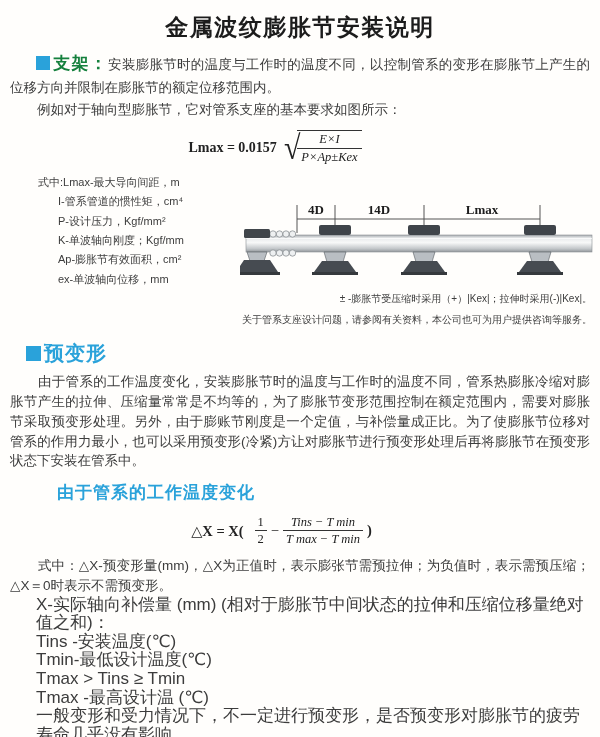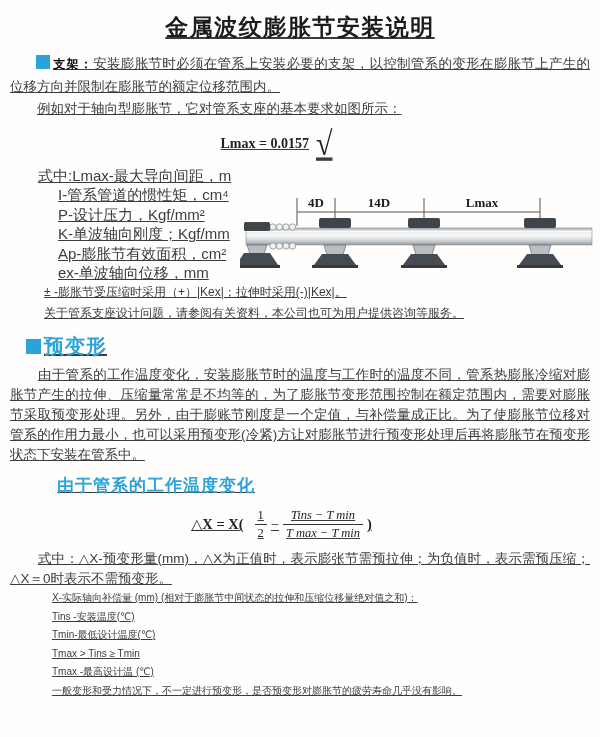--- a/index.html
+++ b/index.html
@@ -1,75 +1,78 @@
 <!DOCTYPE html>
 <html><head>
 <meta charset="utf-8">
 <style>
   html,body{margin:0;padding:0;background:#fffefc;}
   .page{
     position:relative;width:600px;height:737px;overflow:hidden;
     background:#fffefc;color:#3c3c3c;
     font-family:"Liberation Sans","DejaVu Sans",sans-serif;
-    text-decoration:underline;
   }
   .page-title{
     margin:12px 0 10px;text-align:center;
     font-size:23px;font-weight:bold;letter-spacing:1.5px;color:#1c1c1c;
   }
   .p{font-size:13.5px;line-height:22.5px;margin:0 10px;text-align:justify;color:#3c3c3c;}
   .para-support{text-indent:26px;}
   .para-example{text-indent:27px;line-height:22px;}
   .sq{display:inline-block;width:14px;height:14px;background:#2aa2da;margin-right:3px;vertical-align:-1px;}
-  .sec-label{font-size:12px;font-weight:bold;color:#000000;letter-spacing:1px;}
+  .sec-label{font-size:17px;font-weight:bold;color:#15803d;letter-spacing:1px;}
   
   .formula{display:flex;justify-content:center;align-items:center;
     font-family:"Liberation Serif","DejaVu Serif",serif;color:#222;}
   .formula-lmax{margin:9px 0 7px;font-size:14px;transform:translateX(-25px);}
   .f-prefix{font-weight:bold;margin-right:7px;}
   .rad-sign{font-size:30px;font-weight:normal;line-height:1;margin-right:-3px;transform:scaleY(1.12);}
   .rad-body{display:inline-flex;flex-direction:column;border-top:1.5px solid #333;
     text-align:center;font-style:italic;font-size:12.5px;line-height:1.35;}
   .rad-body .num{border-bottom:1px solid #333;padding:0 10px;}
   .rad-body .den{padding:0 4px;}
   .frac{display:inline-flex;flex-direction:column;text-align:center;
     font-size:12.5px;line-height:1.3;margin:0 4px;vertical-align:middle;}
   .frac .fn{border-bottom:1px solid #333;padding:0 3px;}
   .frac .fd{padding:0 3px;}
   .frac.ital{font-style:italic;}
   .formula-axial{margin:10px 0 8px;font-size:14.5px;transform:translateX(-15px);}
   
   .defs{position:relative;margin-top:4px;}
-  .def-line{font-size:15px;line-height:19.4px;margin-left:58px;}
+  .def-line{font-size:11px;line-height:19.4px;margin-left:58px;}
   .def-first{margin-left:38px;}
-  .note-line{font-size:12px;line-height:20.5px;margin-left:44px;margin-right:8px;}
+  .note-line{font-size:10px;line-height:20.5px;margin-left:44px;margin-right:8px;text-align:right;}
   .diagram{position:absolute;top:24px;right:2px;width:358px;height:102px;}
   
   .h2{margin:10px 0 5px 26px;font-size:20px;font-weight:bold;color:#2aa2da;letter-spacing:1px;}
   .h2 .sq{width:15px;height:15px;vertical-align:-1px;}
   .h3{font-size:17px;font-weight:bold;color:#2aa2da;letter-spacing:1px;margin:10px 0 4px;}
   .h3-axial{margin-left:57px;}
   .para-predeform{text-indent:28px;line-height:19.8px;}
   .para-explain{text-indent:28px;line-height:20px;margin-top:2px;}
-  .ind-line{font-size:10px;line-height:18.6px;margin-left:52px;margin-right:8px;}
+  .ind-line{font-size:17px;line-height:18.6px;margin-left:36px;margin-right:8px;}
 </style>
 </head>
 <body>
 
 <div class="page">
 
   <h1 class="page-title">金属波纹膨胀节安装说明</h1>
 
-  <p class="p para-support"><span class="sq"></span><span class="sec-label">支架：</span><span>安装膨胀节时必须在管系上安装必要的支架，以控制管系的变形在膨胀节上产生的位移方向并限制在膨胀节的额定位移范围内。</span></p>
+  <p class="p para-support"><span class="sq"></span><span class="sec-label">支架：</span><span>安装膨胀节时的温度与工作时的温度不同，以控制管系的变形在膨胀节上产生的位移方向并限制在膨胀节的额定位移范围内。</span></p>
 
   <p class="p para-example">例如对于轴向型膨胀节，它对管系支座的基本要求如图所示：</p>
 
   <div class="formula formula-lmax">
     <span class="f-prefix">Lmax = 0.0157</span>
     <span class="rad-sign">√</span>
+    <span class="rad-body">
+      <span class="num">E×I</span>
+      <span class="den">P×Ap±Kex</span>
+    </span>
   </div>
 
   <div class="defs">
     <div class="def-line def-first">式中:Lmax-最大导向间距，m</div>
     <div class="def-line">I-管系管道的惯性矩，cm⁴</div>
     <div class="def-line">P-设计压力，Kgf/mm²</div>
     <div class="def-line">K-单波轴向刚度；Kgf/mm</div>
     <div class="def-line">Ap-膨胀节有效面积，cm²</div>
     <div class="def-line">ex-单波轴向位移，mm</div>
 

